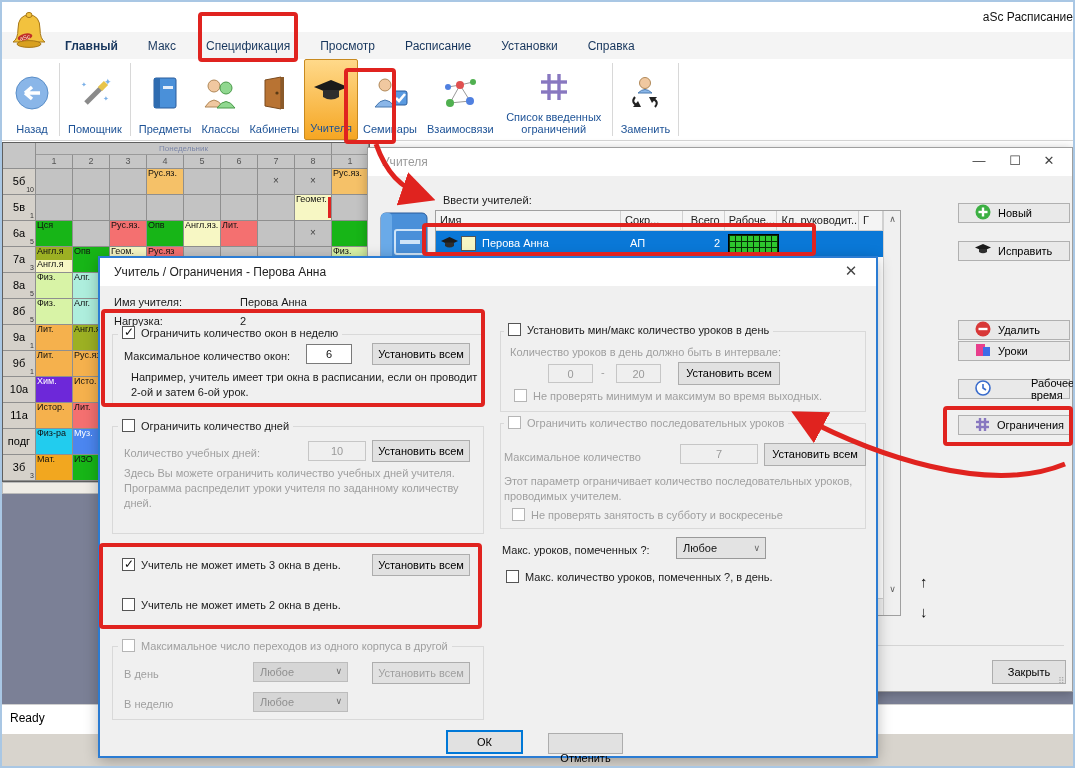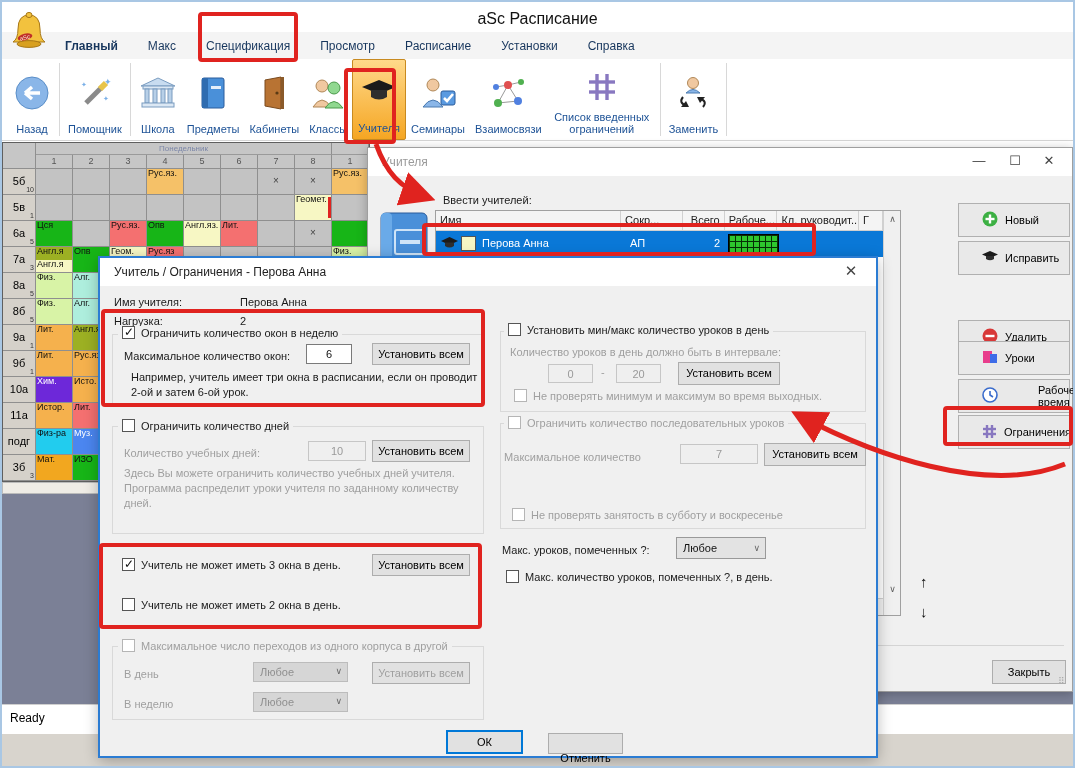--- a/index.html
+++ b/index.html
@@ -1,21 +1,21 @@
 <!DOCTYPE html>
 <html><head>
 <meta charset="utf-8">
 <style>
   html,body{margin:0;padding:0;background:#e8e8e8;}
   *{box-sizing:border-box;font-family:"Liberation Sans",sans-serif;}
   .window{position:relative;width:1075px;height:768px;background:#fff;border:2px solid #a9c7e4;overflow:hidden;}
   .abs{position:absolute;}
   
   .titlebar{position:absolute;left:0;top:0;width:100%;height:30px;background:#fff;}
-  .apptitle{position:absolute;left:0;right:0;top:8px;text-align:center;font-size:16px;color:#111;}
+  .apptitle{position:absolute;left:0;right:0;top:8px;text-align:right;font-size:12px;color:#111;}
   .logo{position:absolute;left:10px;top:8px;z-index:3;}
   .menubar{position:absolute;left:0;top:30px;width:100%;height:27px;background:#f4f4f4;display:flex;align-items:center;padding-left:48px;}
   .menu-item{font-size:12px;color:#17365d;padding:0 15px;cursor:default;}
   .menu-item.active{font-weight:bold;}
   .toolbar{position:absolute;left:0;top:57px;width:100%;height:82px;background:#fff;border-bottom:1px solid #d5d5d5;display:flex;align-items:stretch;padding-left:6px;}
   .tb-item{display:flex;flex-direction:column;align-items:center;justify-content:flex-end;padding:4px 5px 4px 5px;min-width:48px;position:relative;}
   .tb-item .ticon{flex:1;display:flex;align-items:center;justify-content:center;}
   .tb-label{font-size:11px;color:#1d5296;text-align:center;line-height:1.15;white-space:nowrap;}
   .tb-item.twoline .tb-label{white-space:normal;width:100px;}
   .tb-item.hl{background:linear-gradient(#ffd98a,#f5a623);border:1px solid #c88a20;border-radius:2px;}
@@ -42,21 +42,21 @@
   .winbtn{position:absolute;top:0;width:34px;height:26px;text-align:center;line-height:26px;font-size:13px;color:#444;}
   #teachersDlg{left:365px;top:145px;width:706px;height:545px;z-index:5;}
   #teachersDlg .dlg-title .t{color:#9a9a9a;}
   .ttable{position:absolute;left:67px;top:62px;width:466px;height:406px;background:#fff;border:1px solid #a0a0a0;overflow:hidden;}
   .thead{position:absolute;left:0;top:0;right:17px;height:20px;background:#f4f4f4;border-bottom:1px solid #d0d0d0;display:flex;}
   .thcell{font-size:11px;color:#222;padding:3px 4px 0 4px;border-right:1px solid #d0d0d0;overflow:hidden;white-space:nowrap;}
   .trow{position:absolute;left:0;top:20px;right:17px;height:26px;background:#0a78d7;color:#fff;font-size:11px;}
   .vscroll{position:absolute;right:0;top:0;width:17px;bottom:0;background:#f0f0f0;border-left:1px solid #d0d0d0;}
   .hscroll{position:absolute;left:0;bottom:0;right:17px;height:17px;background:#f0f0f0;border-top:1px solid #d0d0d0;}
   .scrbtn{position:absolute;font-size:9px;color:#606060;text-align:center;width:17px;height:17px;line-height:17px;}
-  .side-btn{position:absolute;left:590px;width:112px;height:34px;background:#e9e9e9;border:1px solid #b0b0b0;font-size:11px;color:#000;display:flex;align-items:center;padding-left:23px;gap:7px;}
+  .side-btn{position:absolute;left:590px;width:112px;height:20px;background:#e9e9e9;border:1px solid #b0b0b0;font-size:11px;color:#000;display:flex;align-items:center;padding-left:16px;gap:7px;}
   .worktime{display:grid;grid-template-columns:repeat(8,5px);grid-auto-rows:5px;gap:1px;background:#062f06;border:1px solid #000;padding:1px;}
   .worktime i{background:#2ec82e;}
   .updown{position:absolute;font-size:15px;color:#111;}
   .sepline{position:absolute;left:10px;width:686px;height:1px;background:#d4d4d4;}
   .grip{position:absolute;width:10px;height:10px;color:#aaa;font-size:9px;line-height:9px;}
   #constraintsDlg{left:97px;top:255px;width:778px;height:500px;z-index:10;border:1px solid #2b7cd3;box-shadow:0 0 0 1px #2b7cd3, 0 3px 14px rgba(0,0,0,.3);}
   .lbl{position:absolute;font-size:11px;color:#1a1a1a;white-space:nowrap;}
   .dis{color:#9f9f9f !important;}
   .frame{position:absolute;border:1px solid #d9d9d9;}
   .cbrow{position:absolute;display:flex;align-items:center;gap:6px;background:#f0f0f0;padding:0 4px;font-size:11px;color:#1a1a1a;white-space:nowrap;z-index:2;}
@@ -125,62 +125,48 @@
             <text x="27" y="10" font-size="9" fill="#7ab0e8">✦</text>
             <text x="26" y="26" font-size="7" fill="#7ab0e8">✦</text>
             <text x="4" y="12" font-size="7" fill="#7ab0e8">✦</text>
           </svg>
         </span>
         <span class="tb-label">Помощник</span>
       </div>
       <div class="tb-sep"></div>
       <div class="tb-item">
         <span class="ticon">
-          <svg width="38" height="34">
-            <polygon points="19,2 36,10 2,10" fill="#c8dcf0" stroke="#7a9cc0"></polygon>
-            <rect x="4" y="10" width="30" height="3" fill="#dce8f4" stroke="#7a9cc0"></rect>
-            <rect x="6" y="13" width="4" height="14" fill="#b8d0e8" stroke="#7a9cc0"></rect>
-            <rect x="14" y="13" width="4" height="14" fill="#b8d0e8" stroke="#7a9cc0"></rect>
-            <rect x="22" y="13" width="4" height="14" fill="#b8d0e8" stroke="#7a9cc0"></rect>
-            <rect x="29" y="13" width="4" height="14" fill="#b8d0e8" stroke="#7a9cc0"></rect>
-            <rect x="3" y="27" width="32" height="4" fill="#dce8f4" stroke="#7a9cc0"></rect>
-          </svg>
-        </span>
-        <span class="tb-label">Школа</span>
-      </div>
-      <div class="tb-item">
-        <span class="ticon">
           <svg width="30" height="34">
             <rect x="4" y="2" width="22" height="30" rx="2" fill="#4a90d9" stroke="#2a5c9c"></rect>
             <rect x="4" y="2" width="6" height="30" fill="#2f6cb0"></rect>
             <rect x="13" y="10" width="10" height="3" fill="#fff" opacity=".85"></rect>
           </svg>
         </span>
         <span class="tb-label">Предметы</span>
-      </div>
-      <div class="tb-item">
-        <span class="ticon">
-          <svg width="30" height="34">
-            <polygon points="6,4 22,1 22,33 6,30" fill="#b87333" stroke="#7a4a1e"></polygon>
-            <rect x="22" y="1" width="3" height="32" fill="#8a5a2a"></rect>
-            <circle cx="18" cy="17" r="1.6" fill="#5a3a14"></circle>
-          </svg>
-        </span>
-        <span class="tb-label">Кабинеты</span>
       </div>
       <div class="tb-item">
         <span class="ticon">
           <svg width="38" height="34">
             <circle cx="13" cy="10" r="6" fill="#f0c8a0" stroke="#b08858"></circle>
             <path d="M4 31 q9 -14 18 0 z" fill="#f0c8a0" stroke="#b08858"></path>
             <circle cx="25" cy="12" r="6" fill="#90d890" stroke="#4a9a4a"></circle>
             <path d="M16 32 q9 -13 18 0 z" fill="#90d890" stroke="#4a9a4a"></path>
           </svg>
         </span>
         <span class="tb-label">Классы</span>
+      </div>
+      <div class="tb-item">
+        <span class="ticon">
+          <svg width="30" height="34">
+            <polygon points="6,4 22,1 22,33 6,30" fill="#b87333" stroke="#7a4a1e"></polygon>
+            <rect x="22" y="1" width="3" height="32" fill="#8a5a2a"></rect>
+            <circle cx="18" cy="17" r="1.6" fill="#5a3a14"></circle>
+          </svg>
+        </span>
+        <span class="tb-label">Кабинеты</span>
       </div>
       <div class="tb-item hl">
         <span class="ticon">
           <svg width="38" height="34">
             <polygon points="19,4 36,11 19,18 2,11" fill="#1b1b1b"></polygon>
             <path d="M11 14 v7 q8 5 16 0 v-7" fill="#2e2e2e"></path>
             <line x1="34" y1="12" x2="34" y2="23" stroke="#1b1b1b" stroke-width="1.6"></line>
             <circle cx="34" cy="24.5" r="2" fill="#1b1b1b"></circle>
           </svg>
         </span>
@@ -586,20 +572,21 @@
     </div>
 
     <div class="frame" style="left:400px;top:165px;width:366px;height:106px;"></div>
     <div class="cbrow" style="left:404px;top:158px;">
       <span class="cb disbox"></span>
       <span class="dis">Ограничить количество последовательных уроков</span>
     </div>
     <span class="lbl dis" style="left:404px;top:193px;">Максимальное количество</span>
     <div class="tinput disin" style="left:580px;top:186px;width:78px;height:20px;">7</div>
     <div class="btn" style="left:664px;top:185px;width:102px;height:23px;padding-top:4px;">Установить всем</div>
+    <div class="helptxt dis" style="left:404px;top:216px;width:360px;">Этот параметр ограничивает количество последовательных уроков, проводимых учителем.</div>
     <div class="cbrow" style="left:408px;top:250px;">
       <span class="cb disbox"></span>
       <span class="dis">Не проверять занятость в субботу и воскресенье</span>
     </div>
 
     <span class="lbl" style="left:402px;top:286px;">Макс. уроков, помеченных ?:</span>
     <div class="combo" style="left:576px;top:279px;width:90px;height:22px;padding-top:4px;"><span>Любое</span><span class="arr" style="top:5px;">∨</span></div>
     <div class="cbrow" style="left:402px;top:312px;">
       <span class="cb"></span>
       <span>Макс. количество уроков, помеченных ?, в день.</span>

